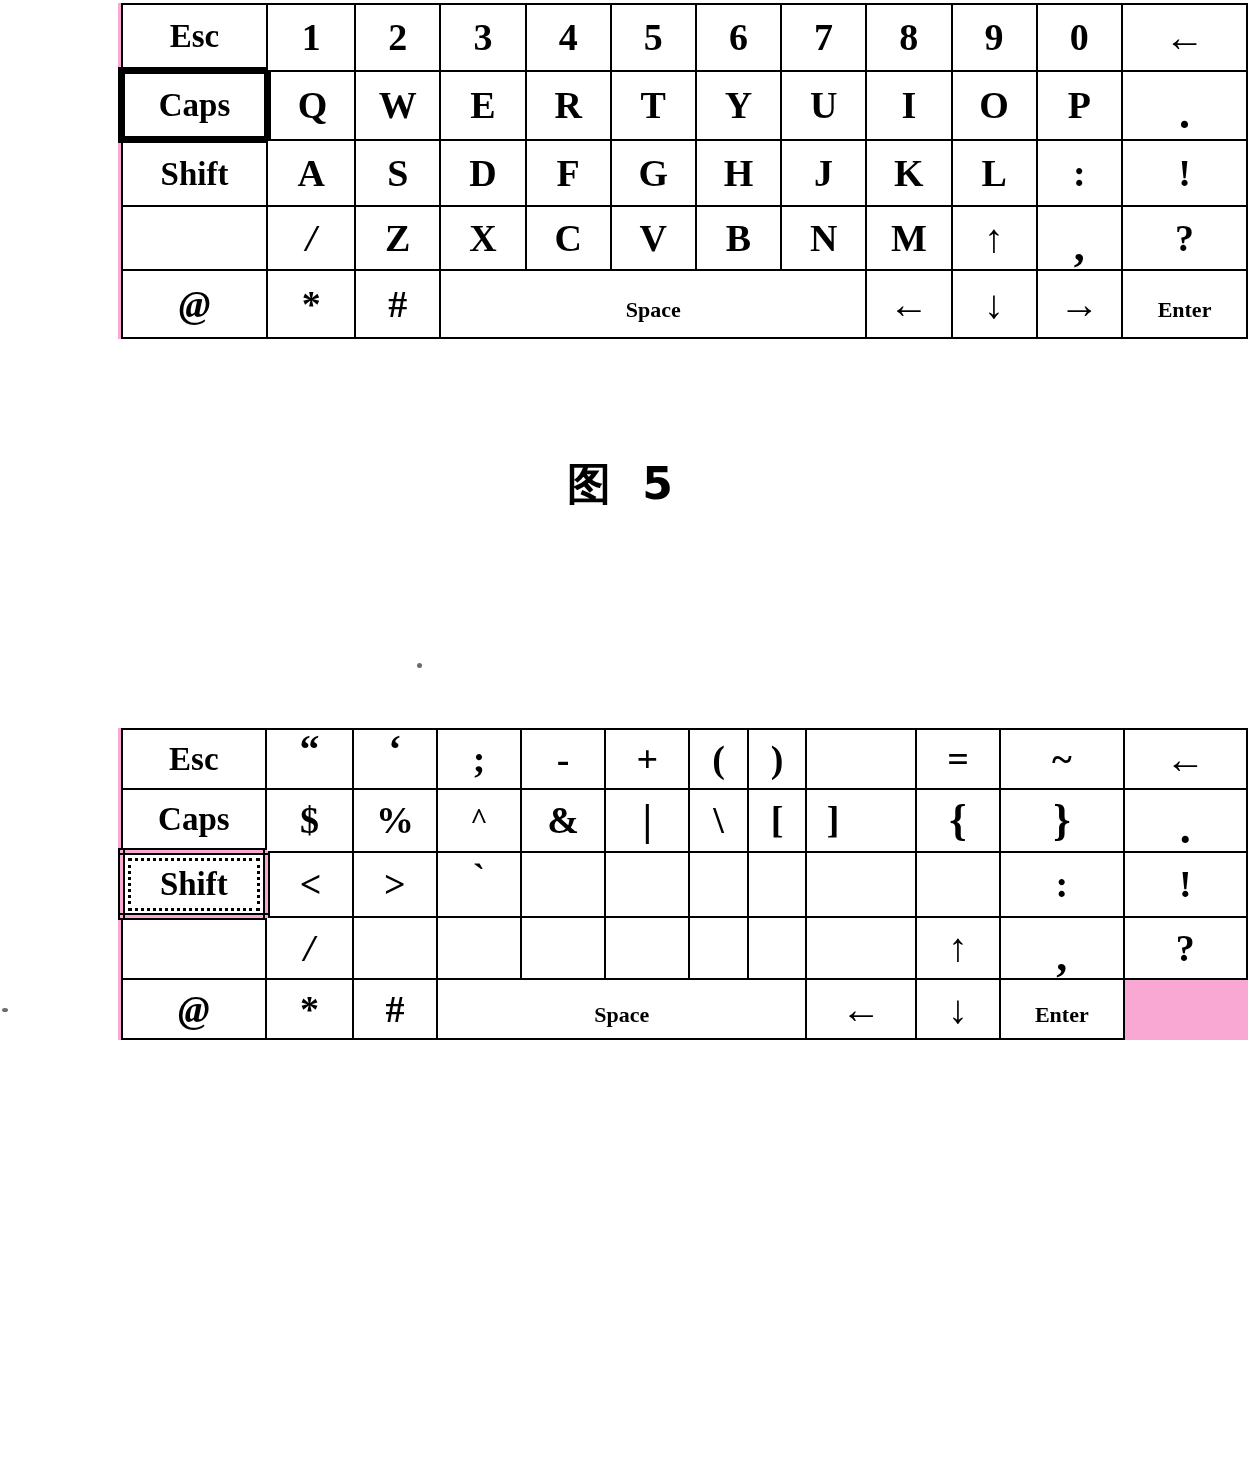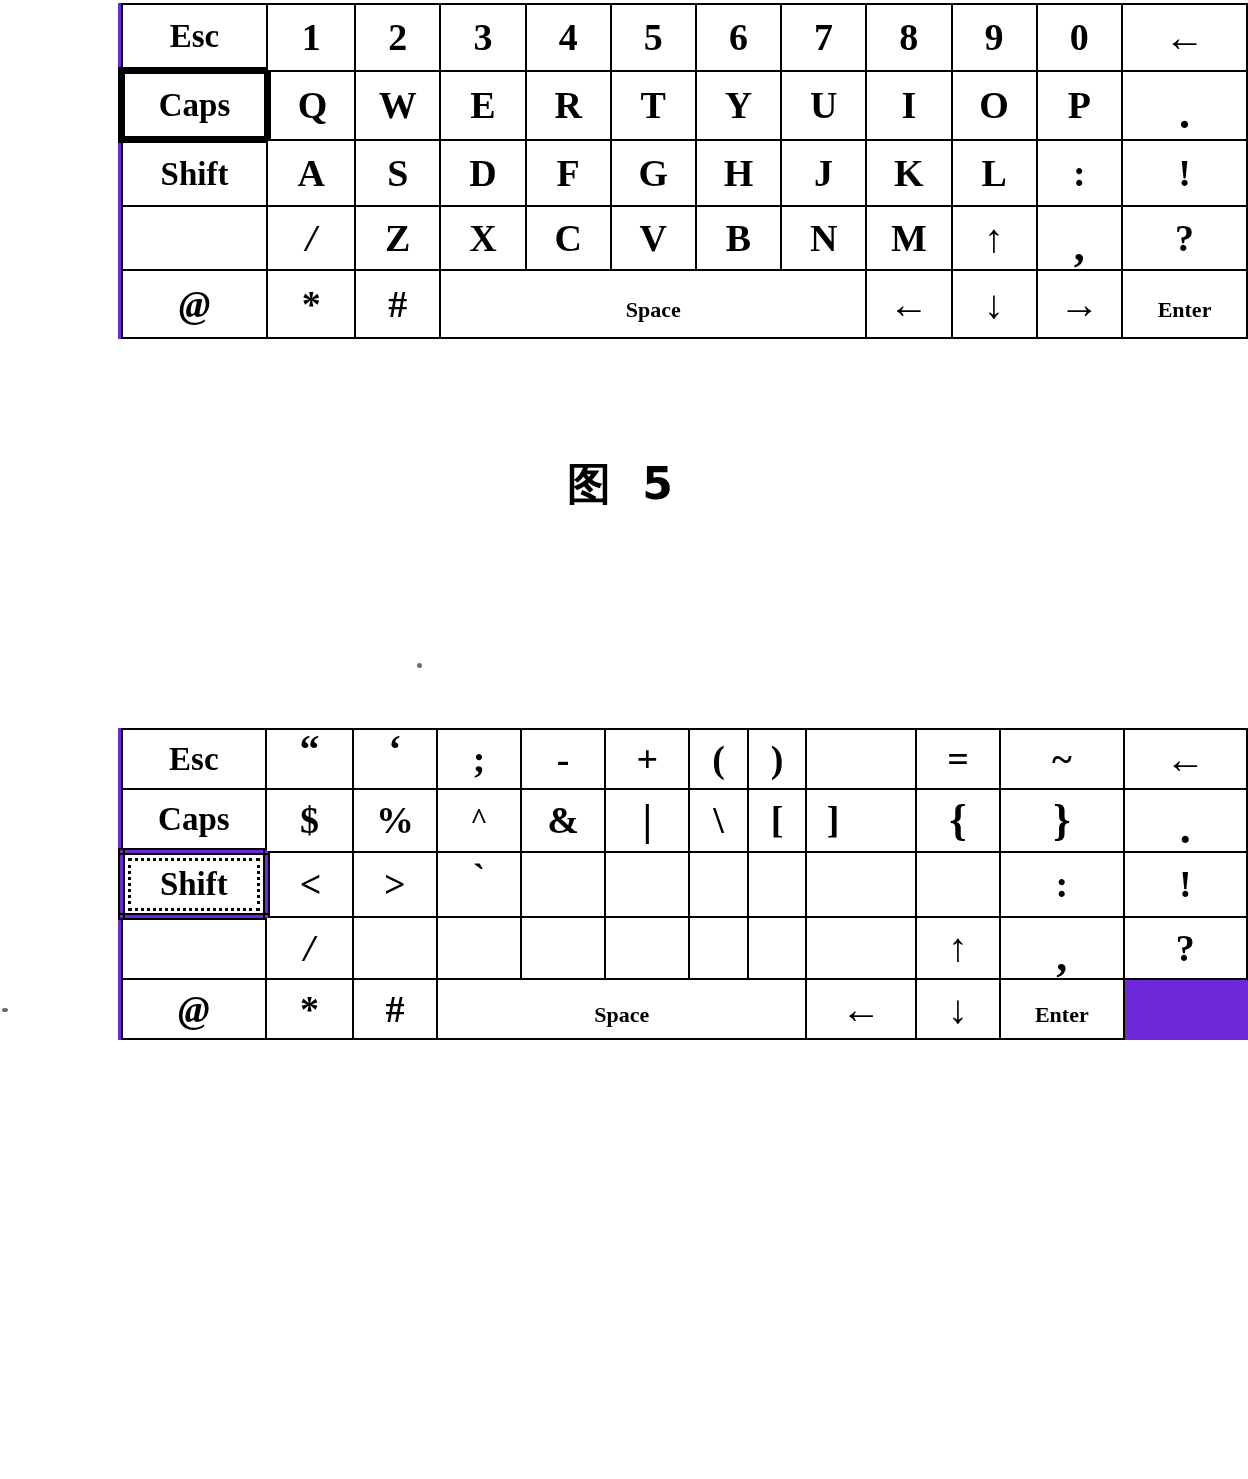--- a/index.html
+++ b/index.html
@@ -29,21 +29,21 @@
   .kb-wrap {
     position: absolute;
     left: 118px;
   }
   #kb-1 { top: 3px; }
   #kb-2 { top: 3px; }
 
   table.keyboard {
     border-collapse: collapse;
     table-layout: fixed;
-    background: #6d28d9;
+    background: #f9a8d4;
   }
   table.keyboard td {
     border: 2px solid #000000;
     text-align: center;
     vertical-align: middle;
     font-weight: bold;
     padding: 0;
     background: #ffffff;
     position: relative;
   }

